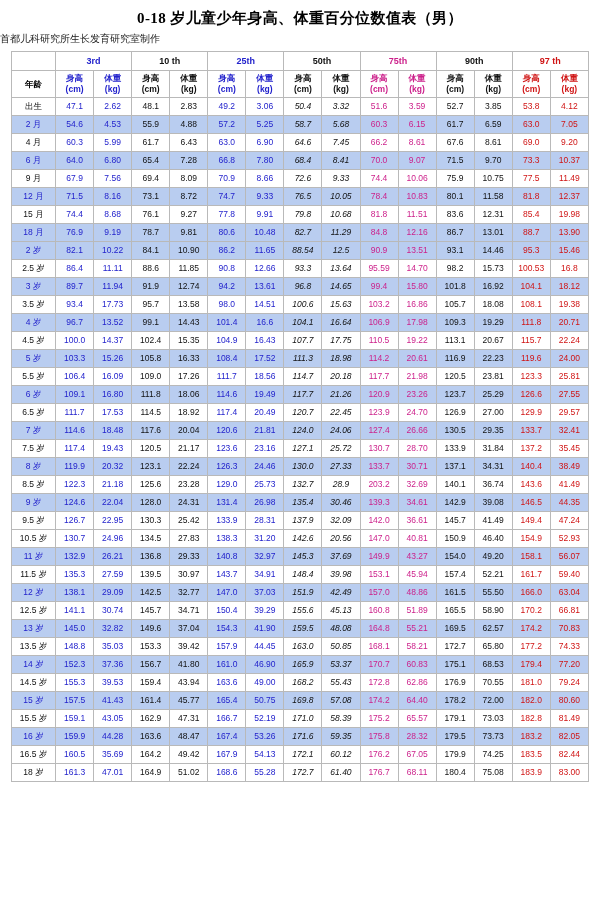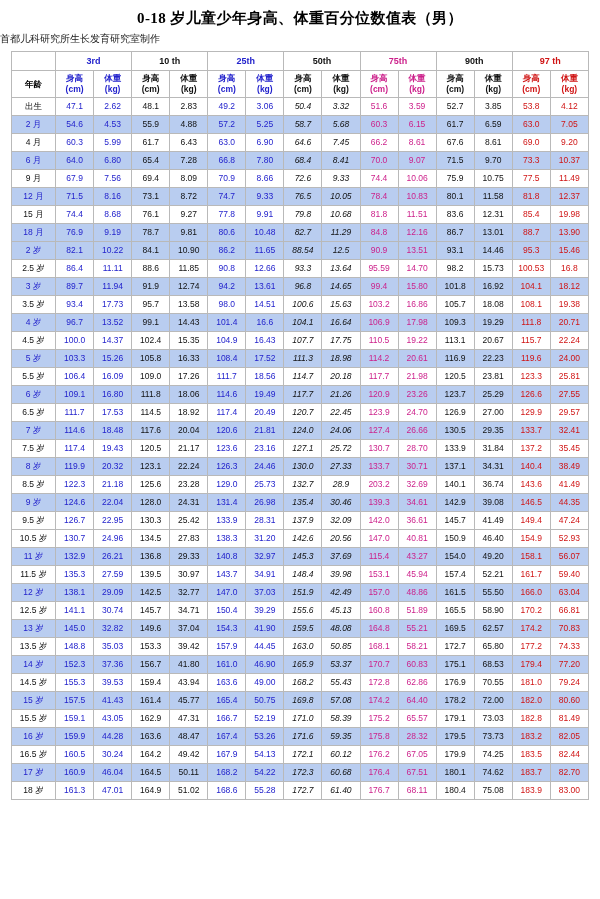--- a/index.html
+++ b/index.html
@@ -637,21 +637,21 @@
         <tr class="band-blue">
           <td class="age blue">11 岁</td>
           <td class="h3">132.9</td>
           <td class="h3">26.21</td>
           <td class="h10">136.8</td>
           <td class="h10">29.33</td>
           <td class="h25">140.8</td>
           <td class="h25">32.97</td>
           <td class="h50 ital">145.3</td>
           <td class="h50 ital">37.69</td>
-          <td class="h75">115.4</td>
+          <td class="h75">149.9</td>
           <td class="h75">43.27</td>
           <td class="h90">154.0</td>
           <td class="h90">49.20</td>
           <td class="h97">158.1</td>
           <td class="h97">56.07</td>
         </tr>
         <tr class="band-white">
           <td class="age black">11.5 岁</td>
           <td class="h3">135.3</td>
           <td class="h3">27.59</td>
@@ -817,50 +817,33 @@
           <td class="h75">175.8</td>
           <td class="h75">28.32</td>
           <td class="h90">179.5</td>
           <td class="h90">73.73</td>
           <td class="h97">183.2</td>
           <td class="h97">82.05</td>
         </tr>
         <tr class="band-white">
           <td class="age black">16.5 岁</td>
           <td class="h3">160.5</td>
-          <td class="h3">30.24</td>
+          <td class="h3">35.69</td>
           <td class="h10">164.2</td>
           <td class="h10">49.42</td>
           <td class="h25">167.9</td>
           <td class="h25">54.13</td>
           <td class="h50 ital">172.1</td>
           <td class="h50 ital">60.12</td>
           <td class="h75">176.2</td>
           <td class="h75">67.05</td>
           <td class="h90">179.9</td>
           <td class="h90">74.25</td>
           <td class="h97">183.5</td>
           <td class="h97">82.44</td>
-        </tr>
-        <tr class="band-blue">
-          <td class="age blue">17 岁</td>
-          <td class="h3">160.9</td>
-          <td class="h3">46.04</td>
-          <td class="h10">164.5</td>
-          <td class="h10">50.11</td>
-          <td class="h25">168.2</td>
-          <td class="h25">54.22</td>
-          <td class="h50 ital">172.3</td>
-          <td class="h50 ital">60.68</td>
-          <td class="h75">176.4</td>
-          <td class="h75">67.51</td>
-          <td class="h90">180.1</td>
-          <td class="h90">74.62</td>
-          <td class="h97">183.7</td>
-          <td class="h97">82.70</td>
         </tr>
         <tr class="band-white">
           <td class="age black">18 岁</td>
           <td class="h3">161.3</td>
           <td class="h3">47.01</td>
           <td class="h10">164.9</td>
           <td class="h10">51.02</td>
           <td class="h25">168.6</td>
           <td class="h25">55.28</td>
           <td class="h50 ital">172.7</td>

